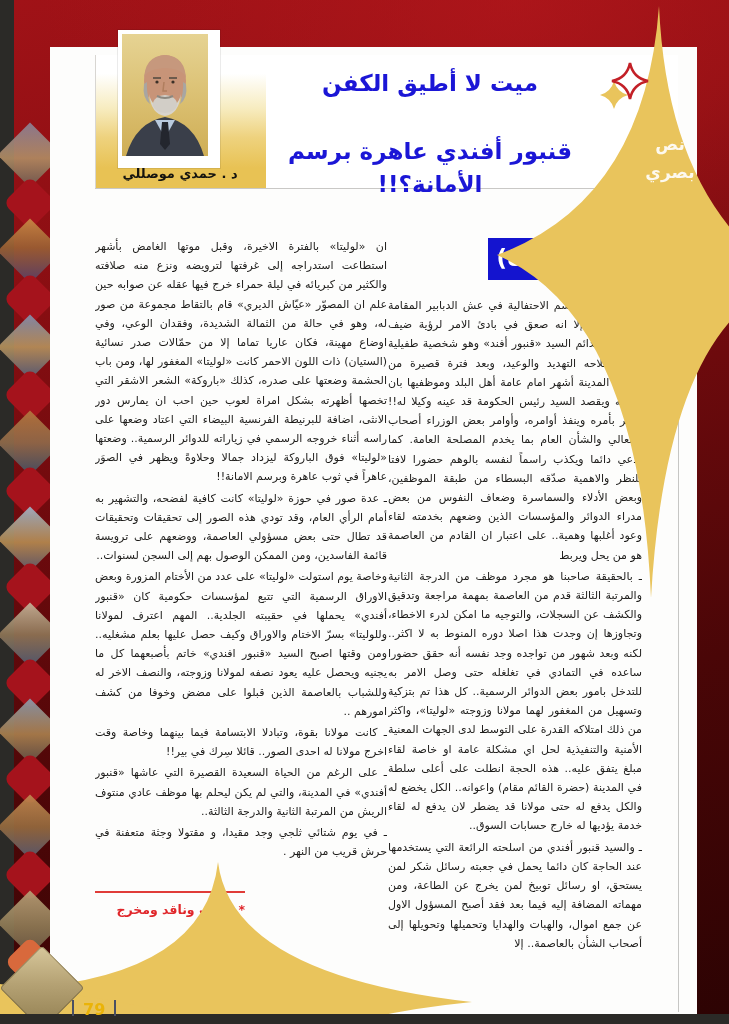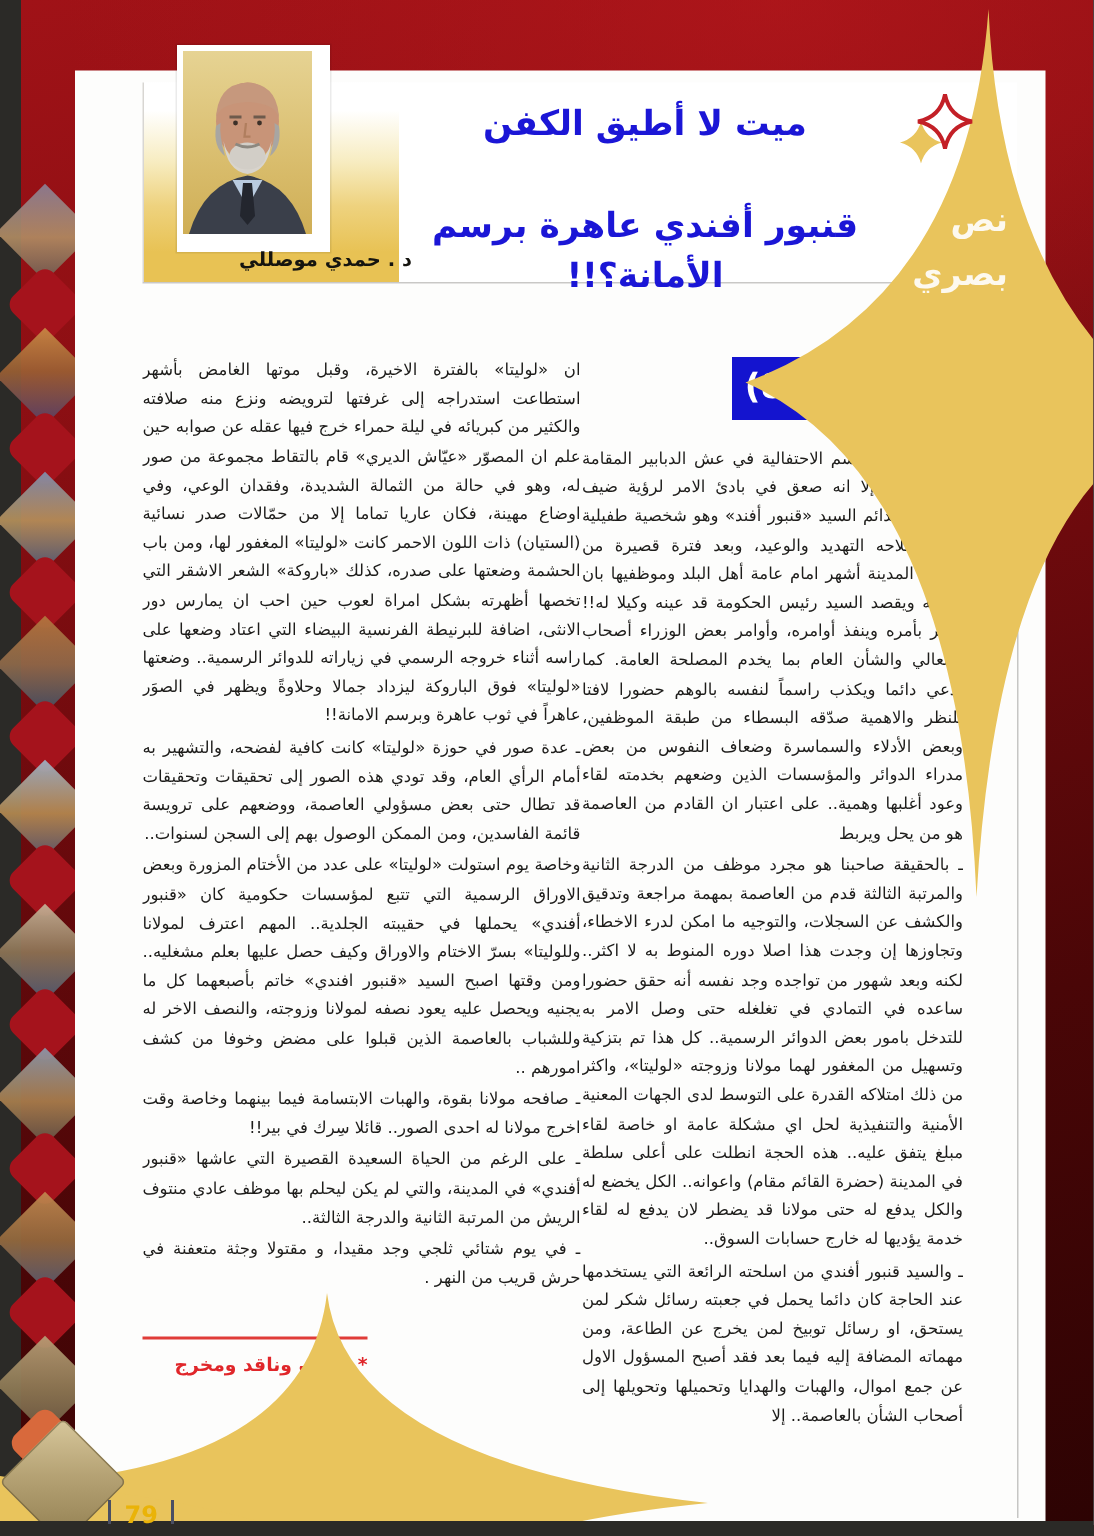--- a/index.html
+++ b/index.html
@@ -40,34 +40,34 @@
     background:linear-gradient(180deg,#ffffff 14%,#f7ecc0 40%,#eed27e 62%,#e8c254 85%);
     border-left:1px solid #d8d6d2;z-index:6;
   }
   .photo-frame{
     position:absolute;left:118px;top:30px;width:94px;height:130px;
     background:#fff;padding:4px;box-shadow:0 0 0 1px rgba(0,0,0,.08);z-index:7;
   }
   .photo-frame svg{display:block;}
   .photo-caption{
     position:absolute;left:95px;top:166px;width:170px;text-align:center;
-    font-size:13px;font-weight:bold;color:#15140f;z-index:8;direction:rtl;margin-left:37px;
+    font-size:13px;font-weight:bold;color:#15140f;z-index:8;direction:rtl;
   }
   .title-box{
     position:absolute;left:262px;top:68px;width:336px;text-align:center;
     direction:rtl;z-index:7;color:#1b16d6;font-weight:bold;
   }
   .title-line1{font-size:23px;line-height:1.35;}
   .title-line2{font-size:23px;line-height:1.45;margin-top:36px;}
   
   .gold-star-svg{position:absolute;left:479px;top:0;z-index:20;}
   .tab-text{
-    position:absolute;left:588px;top:130px;width:84px;z-index:21;
-    text-align:right;direction:rtl;color:#fdf9ef;font-weight:bold;
-    font-size:22px;line-height:1.65;
+    position:absolute;left:628px;top:130px;width:84px;z-index:21;
+    text-align:center;direction:rtl;color:#fdf9ef;font-weight:bold;
+    font-size:17px;line-height:1.65;
   }
   .sparkle-svg{position:absolute;left:592px;top:55px;z-index:21;}
   
   .col{
     position:absolute;direction:rtl;text-align:justify;color:#1d1c1a;
     z-index:9;overflow:hidden;margin-top:18px;
   }
   .col p{margin:0 0 2px 0;}
   .col-right{left:388px;top:214px;width:254px;height:726px;font-size:11px;line-height:19.2px;}
   .col-left{left:95px;top:219px;width:292px;height:666px;font-size:11px;line-height:19.2px;}
@@ -176,21 +176,21 @@
         <p>ـ والسيد قنبور أفندي من اسلحته الرائعة التي يستخدمها عند الحاجة كان دائما يحمل في جعبته رسائل شكر لمن يستحق، او رسائل توبيخ لمن يخرج عن الطاعة، ومن مهماته المضافة إليه فيما بعد فقد أصبح المسؤول الاول عن جمع اموال، والهبات والهدايا وتحميلها وتحويلها إلى أصحاب الشأن بالعاصمة.. إلا</p>
       </div>
   </div>
 
   <div class="col col-left">
     <div>
 
     <p>ان «لوليتا» بالفترة الاخيرة، وقبل موتها الغامض بأشهر استطاعت استدراجه إلى غرفتها لترويضه ونزع منه صلافته والكثير من كبريائه في ليلة حمراء خرج فيها عقله عن صوابه حين علم ان المصوّر «عيّاش الديري» قام بالتقاط مجموعة من صور له، وهو في حالة من الثمالة الشديدة، وفقدان الوعي، وفي اوضاع مهينة، فكان عاريا تماما إلا من حمّالات صدر نسائية (الستيان) ذات اللون الاحمر كانت «لوليتا» المغفور لها، ومن باب الحشمة وضعتها على صدره، كذلك «باروكة» الشعر الاشقر التي تخصها أظهرته بشكل امراة لعوب حين احب ان يمارس دور الانثى، اضافة للبرنيطة الفرنسية البيضاء التي اعتاد وضعها على راسه أثناء خروجه الرسمي في زياراته للدوائر الرسمية.. وضعتها «لوليتا» فوق الباروكة ليزداد جمالا وحلاوةً ويظهر في الصوَر عاهراً في ثوب عاهرة وبرسم الامانة!!</p>
         <p>ـ عدة صور في حوزة «لوليتا» كانت كافية لفضحه، والتشهير به أمام الرأي العام، وقد تودي هذه الصور إلى تحقيقات وتحقيقات قد تطال حتى بعض مسؤولي العاصمة، ووضعهم على ترويسة قائمة الفاسدين، ومن الممكن الوصول بهم إلى السجن لسنوات..</p>
         <p>وخاصة يوم استولت «لوليتا» على عدد من الأختام المزورة وبعض الاوراق الرسمية التي تتبع لمؤسسات حكومية كان «قنبور أفندي» يحملها في حقيبته الجلدية.. المهم اعترف لمولانا وللوليتا» بسرّ الاختام والاوراق وكيف حصل عليها بعلم مشغليه.. ومن وقتها اصبح السيد «قنبور افندي» خاتم بأصبعهما كل ما يجنيه ويحصل عليه يعود نصفه لمولانا وزوجته، والنصف الاخر له وللشباب بالعاصمة الذين قبلوا على مضض وخوفا من كشف امورهم ..</p>
-        <p>ـ صافحه مولانا بقوة، والهبات الابتسامة فيما بينهما وخاصة وقت اخرج مولانا له احدى الصور.. قائلا سِرك في بير!!</p>
+        <p>ـ كانت مولانا بقوة، وتبادلا الابتسامة فيما بينهما وخاصة وقت اخرج مولانا له احدى الصور.. قائلا سِرك في بير!!</p>
         <p>ـ على الرغم من الحياة السعيدة القصيرة التي عاشها «قنبور أفندي» في المدينة، والتي لم يكن ليحلم بها موظف عادي منتوف الريش من المرتبة الثانية والدرجة الثالثة..</p>
         <p>ـ في يوم شتائي ثلجي وجد مقيدا، و مقتولا وجثة متعفنة في حرش قريب من النهر .</p>
       </div>
   </div>
 
   <div class="footnote">* مؤلف وناقد ومخرج مسرحي</div>
 
   <svg class="gold-star-svg" width="250" height="620" viewBox="0 0 250 620">
     <path d="M180,6 Q189,205 311,280 Q188,322 172,598 Q160,318 18,255 Q166,200 180,6 Z" fill="#e9c45c"></path>
   </svg>

